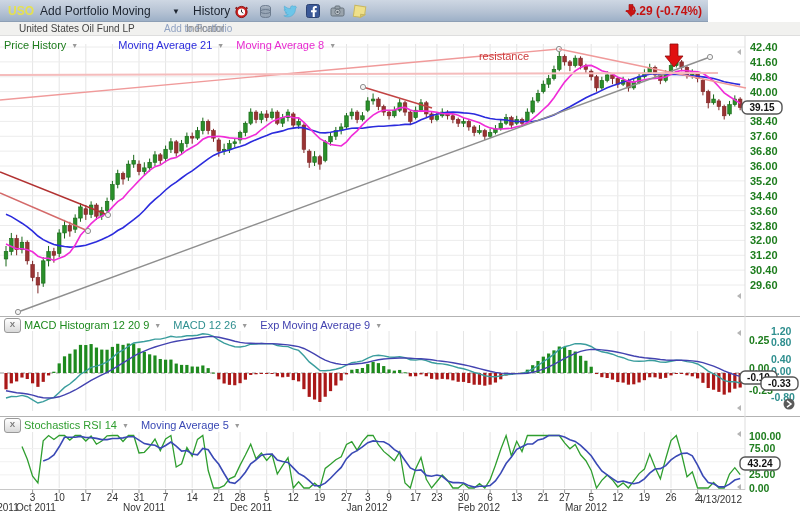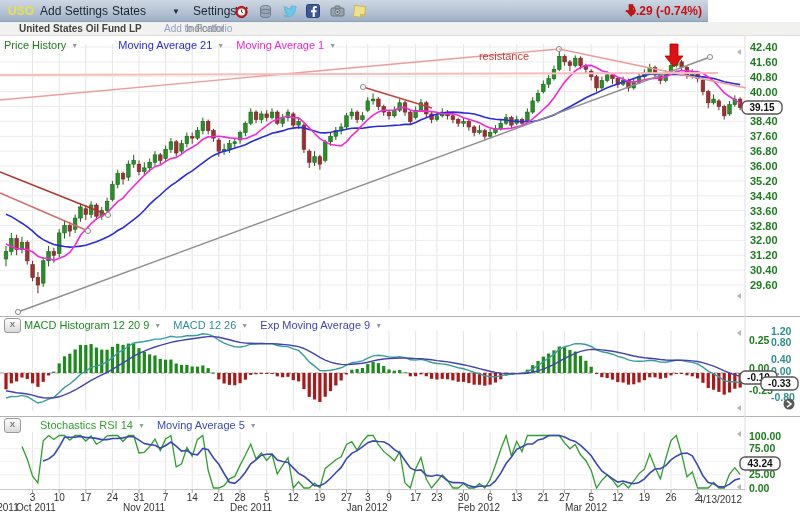--- a/index.html
+++ b/index.html
@@ -14,47 +14,47 @@
   .tb-symbol{color:#e5e150 !important;}
   .tb-item{cursor:pointer;}
   .tb-caret{color:#333;font-size:8px !important;top:7px !important;}
   .tb-icon{position:absolute;top:3px;width:15px;height:15px;cursor:pointer;}
   .tb-change{right:6px;left:auto !important;color:#c41212 !important;font-weight:bold;margin-left:29px;}
   .tb-change-arrow{position:absolute;top:5px;right:72px;width:10px;height:13px;}
   
   .subbar{position:absolute;top:22px;left:0;width:800px;height:13px;background:#f1f1ef;
           border-bottom:1px solid #dedede;z-index:5;}
   .subbar span{position:absolute;top:1px;font-size:10px;white-space:nowrap;}
-  .sub-title{left:3px;color:#444;font-weight:bold;padding-left:16px;}
+  .sub-title{left:3px;color:#444;font-weight:normal;padding-left:16px;}
   .sub-link{left:116px;color:#90a2c2;cursor:pointer;margin-left:48px;}
   .sub-drawings{left:186px;color:#8a8a8a;cursor:pointer;}
   
   .legend{position:absolute;z-index:4;font-size:11px;white-space:nowrap;}
   .legend .caret{color:#9a9a9a;font-size:7px;margin:0 9px 0 5px;vertical-align:1px;}
   .lg-price{top:39px;left:4px;}
   .lg-macd{top:319px;left:24px;}
   .lg-stoch{top:419px;left:24px;}
   .c-ph{color:#1e7d1e;} .c-ma21{color:#2b2bdd;margin-left:28px;} .c-ma8{color:#e82ad0;}
   .c-hist{color:#1e8a1e;} .c-macd{color:#2f8f8f;} .c-ema{color:#4343b0;}
-  .c-srsi{color:#2f9e2f;margin-left:16px;} .c-ma5{color:#3a49b5;}
+  .c-srsi{color:#2f9e2f;} .c-ma5{color:#3a49b5;}
   .xbtn{position:absolute;left:4px;width:15px;height:13px;z-index:4;
         border:1px solid #999;border-radius:3px;background:linear-gradient(#fff,#d9d9d9);
         font-size:8px;color:#777;text-align:center;line-height:12px;font-weight:bold;cursor:pointer;}
   .xbtn-macd{top:318px;} .xbtn-stoch{top:418px;}
   #chart-svg{position:absolute;top:0;left:0;z-index:1;}
 </style>
 </head>
 <body>
 
 <div class="toolbar">
   <span class="tb-symbol" style="left:8px">USO</span>
-  <span class="tb-item" style="left:40px">Add Settings</span>
-  <span class="tb-item" style="left:112px">States</span>
+  <span class="tb-item" style="left:40px">Add Portfolio</span>
+  <span class="tb-item" style="left:112px">Moving</span>
   <span class="tb-caret" style="left:172px">▼</span>
-  <span class="tb-item" style="left:193px">Settings</span>
+  <span class="tb-item" style="left:193px">History</span>
 
   <span class="tb-icon" style="left:234px">
     <svg width="15" height="15" viewBox="0 0 15 15">
       <circle cx="7.5" cy="8" r="5.6" fill="#cf2222" stroke="#8d1111"></circle>
       <circle cx="7.5" cy="8" r="3.6" fill="#fdfdfd"></circle>
       <path d="M7.5 5.6 L7.5 8 L9.3 9.2" stroke="#333" stroke-width="1" fill="none"></path>
       <path d="M3 3.2 L1.6 4.8 M12 3.2 L13.4 4.8" stroke="#8d1111" stroke-width="1.6"></path>
     </svg>
   </span>
   <span class="tb-icon" style="left:258px">
@@ -102,21 +102,21 @@
 
 <div class="subbar">
   <span class="sub-title">United States Oil Fund LP</span>
   <span class="sub-link">Add to Portfolio</span>
   <span class="sub-drawings">Indicator</span>
 </div>
 
 <div class="legend lg-price">
   <span class="c-ph">Price History</span><span class="caret">▼</span>
   <span class="c-ma21">Moving Average 21</span><span class="caret">▼</span>
-  <span class="c-ma8">Moving Average 1</span><span class="caret">▼</span>
+  <span class="c-ma8">Moving Average 8</span><span class="caret">▼</span>
 </div>
 
 <div class="xbtn xbtn-macd">X</div>
 <div class="legend lg-macd">
   <span class="c-hist">MACD Histogram 12 20 9</span><span class="caret">▼</span>
   <span class="c-macd">MACD 12 26</span><span class="caret">▼</span>
   <span class="c-ema">Exp Moving Average 9</span><span class="caret">▼</span>
 </div>
 
 <div class="xbtn xbtn-stoch">X</div>

